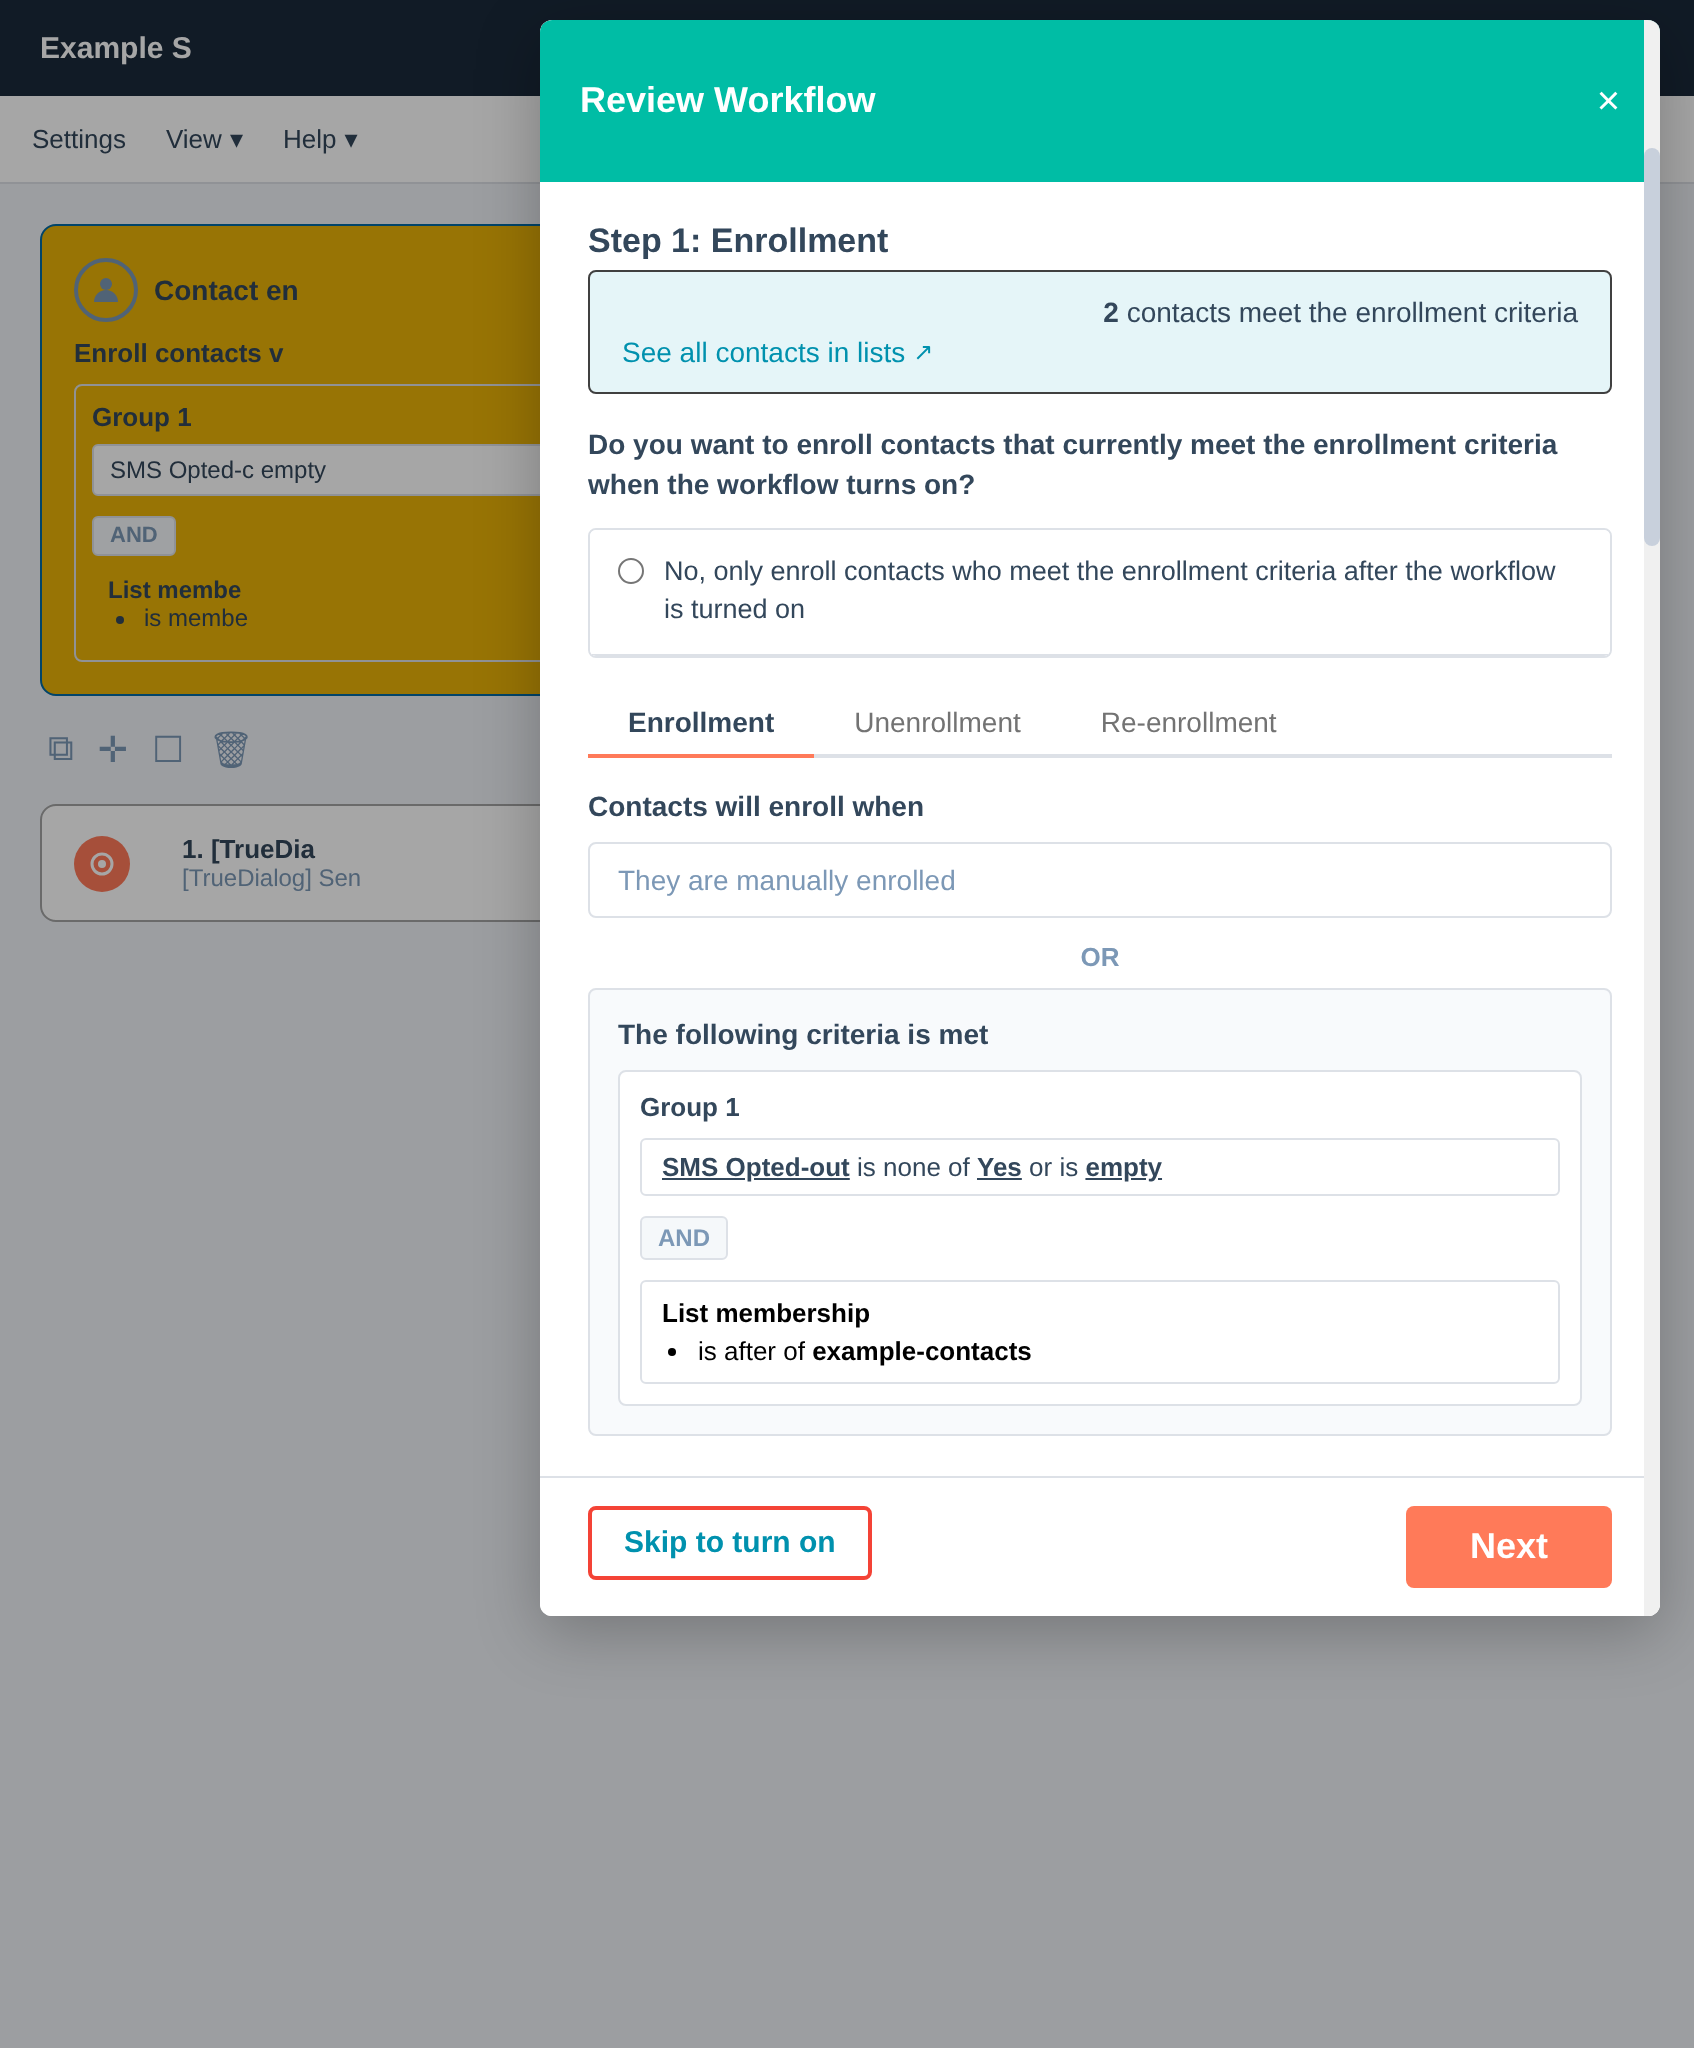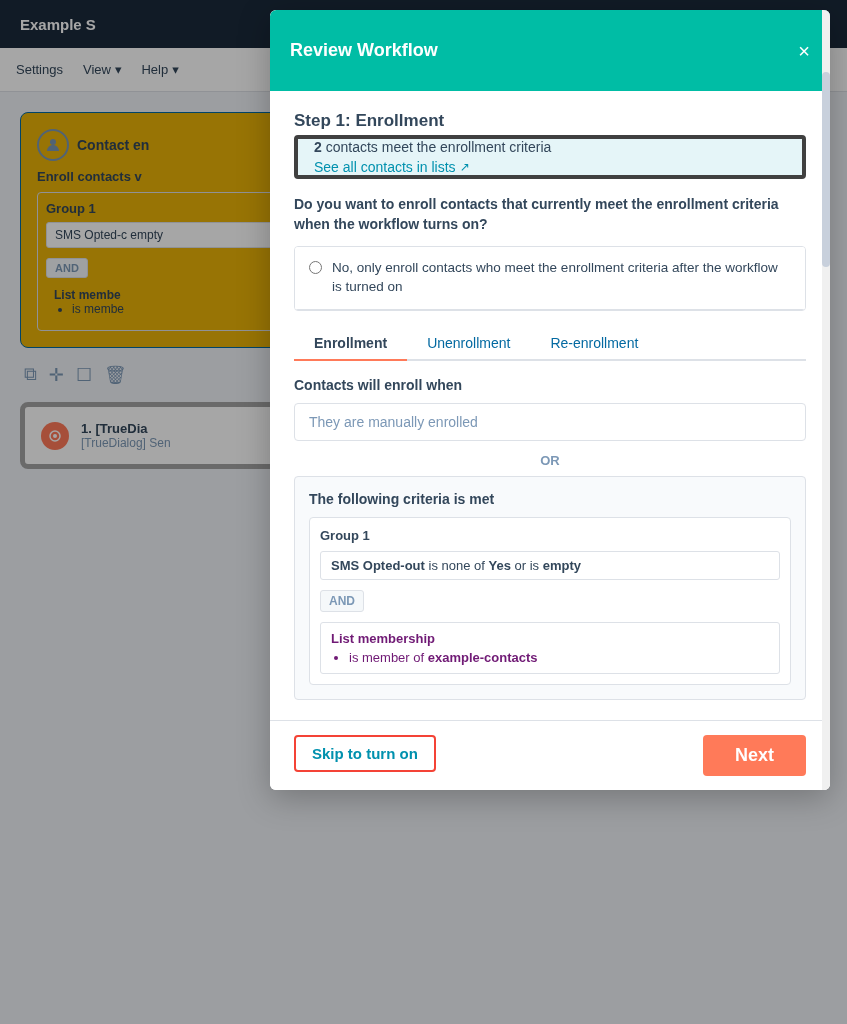--- a/index.html
+++ b/index.html
@@ -130,27 +130,27 @@
     }
 
     .list-criteria ul {
       list-style: disc;
       padding-left: 18px;
       font-weight: 400;
     }
 
     .workflow-step {
       background: #fff;
-      border: 5px solid #a3a3a3;
+      border: 1px solid #a3a3a3;
       border-radius: 8px;
       padding: 14px 16px;
       width: 280px;
       display: flex;
       align-items: center;
-      gap: 12px;
+      gap: 26px;
       margin-top: 16px;
     }
 
     .step-icon {
       width: 28px;
       height: 28px;
       border-radius: 50%;
       background: #ff7a59;
       display: flex;
       align-items: center;
@@ -215,24 +215,25 @@
 
     .step-heading {
       font-size: 17px;
       font-weight: 700;
       color: #33475b;
       margin-bottom: 4px;
     }
 
     .enrollment-info-box {
       background: #e5f5f8;
-      border: 4px solid #404040;
-      border-radius: 4px;
-      padding: 0 16px;
+      border: 1px solid #404040;
+      border-radius: 4px;
+      padding: 12px 16px;
       margin-bottom: 16px;
+      text-align: right;
     }
 
     .enrollment-info-box .count {
       color: #33475b;
       font-size: 14px;
       margin-bottom: 4px;
     }
 
     .enrollment-info-box .count strong {
       font-weight: 700;
@@ -289,21 +290,21 @@
     .tabs-row {
       display: flex;
       border-bottom: 2px solid #dde1e7;
       margin-bottom: 16px;
     }
 
     .tab {
       padding: 8px 20px;
       font-size: 14px;
       cursor: pointer;
-      color: #0369a1;
+      color: #737373;
       border-bottom: 2px solid transparent;
       margin-bottom: -2px;
       font-weight: 500;
     }
 
     .tab.active {
       color: #33475b;
       border-bottom: 2px solid #ff7a59;
       font-weight: 700;
     }
@@ -366,41 +367,42 @@
       border-radius: 3px;
       padding: 6px 10px;
       font-size: 13px;
       color: #33475b;
       margin-bottom: 6px;
       background: #fff;
     }
 
     .criteria-row strong {
       font-weight: 700;
+      text-decoration: underline;
     }
 
     .and-row {
       font-size: 12px;
       font-weight: 700;
       color: #7c98b6;
       background: #f5f8fa;
       border: 1px solid #dde1e7;
       border-radius: 3px;
       padding: 3px 8px;
       display: inline-block;
       margin: 4px 0;
     }
 
     .list-membership-box {
       border: 1px solid #dde1e7;
       border-radius: 3px;
       padding: 8px 10px;
       background: #fff;
       font-size: 13px;
-      color: #701a75;
+      color: #000000;
       margin-top: 6px;
     }
 
     .list-membership-box .membership-title {
       font-weight: 700;
       margin-bottom: 4px;
     }
 
     .list-membership-box ul {
       list-style: disc;
@@ -590,21 +592,21 @@
         <div class="criteria-row">
           <strong>SMS Opted-out</strong><span> is none of </span><strong>Yes</strong><span> or is </span><strong>empty</strong>
         </div>
 
         <div class="and-row">AND</div>
 
         <div class="list-membership-box">
           <div class="membership-title">List membership</div>
           <ul>
             <li>
-              <span>is member of </span><strong>example-contacts</strong>
+              <span>is after of </span><strong>example-contacts</strong>
             </li>
           </ul>
         </div>
       </div>
     </div>
   </div>
 
   <div class="modal-footer">
     <button class="skip-btn">Skip to turn on</button>
     <button class="next-btn">Next</button>

